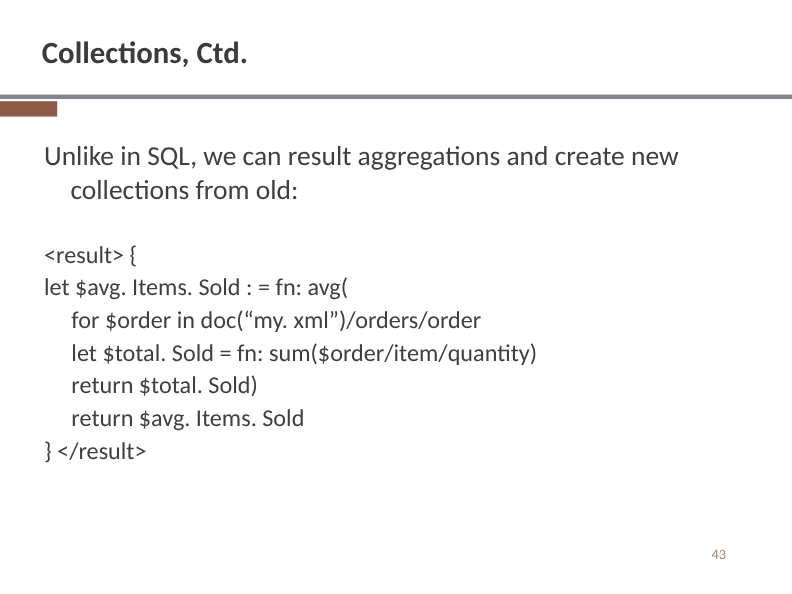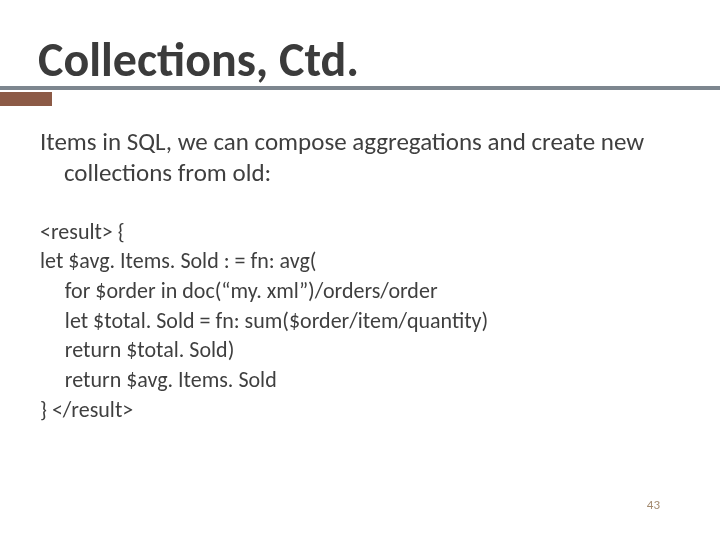--- a/index.html
+++ b/index.html
@@ -18,21 +18,21 @@
     height: 540px;
     box-sizing: border-box;
   }
   .title-wrap {
     position: absolute;
     left: 38px;
     top: 30px;
     right: 38px;
   }
   .title {
-    font-size: 48px;
+    font-size: 28px;
     font-weight: 700;
     letter-spacing: 0px;
     color: #3b3b3b;
     margin: 0 0 10px 0;
   }
   .rule-wrap {
     position: absolute;
     left: 0;
     right: 0;
     top: 86px;
@@ -91,21 +91,21 @@
     <h1 class="title">Collections, Ctd.</h1>
   </div>
 
   <div class="rule-wrap">
     <div class="rule-top"></div>
     <div class="rule-accent"></div>
   </div>
 
   <div class="body">
     <p class="lead">
-      <span class="lead-indent">Items in SQL, we can compose aggregations and create new collections from old:</span>
+      <span class="lead-indent">Unlike in SQL, we can result aggregations and create new collections from old:</span>
     </p>
     <div class="code">&lt;result&gt; {
 let $avg. Items. Sold : = fn: avg(
      for $order in doc(“my. xml”)/orders/order
      let $total. Sold = fn: sum($order/item/quantity)
      return $total. Sold)
      return $avg. Items. Sold
 } &lt;/result&gt;</div>
   </div>
 

